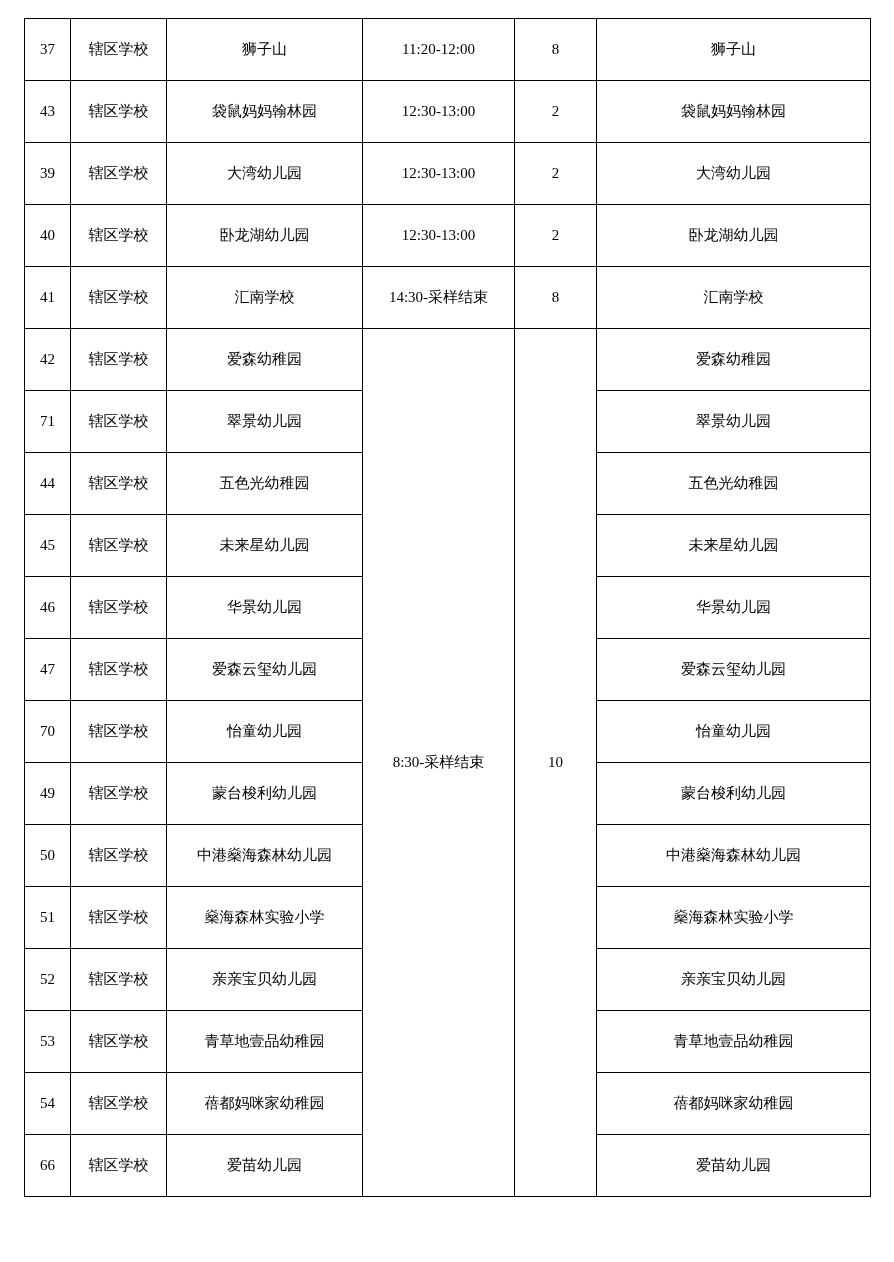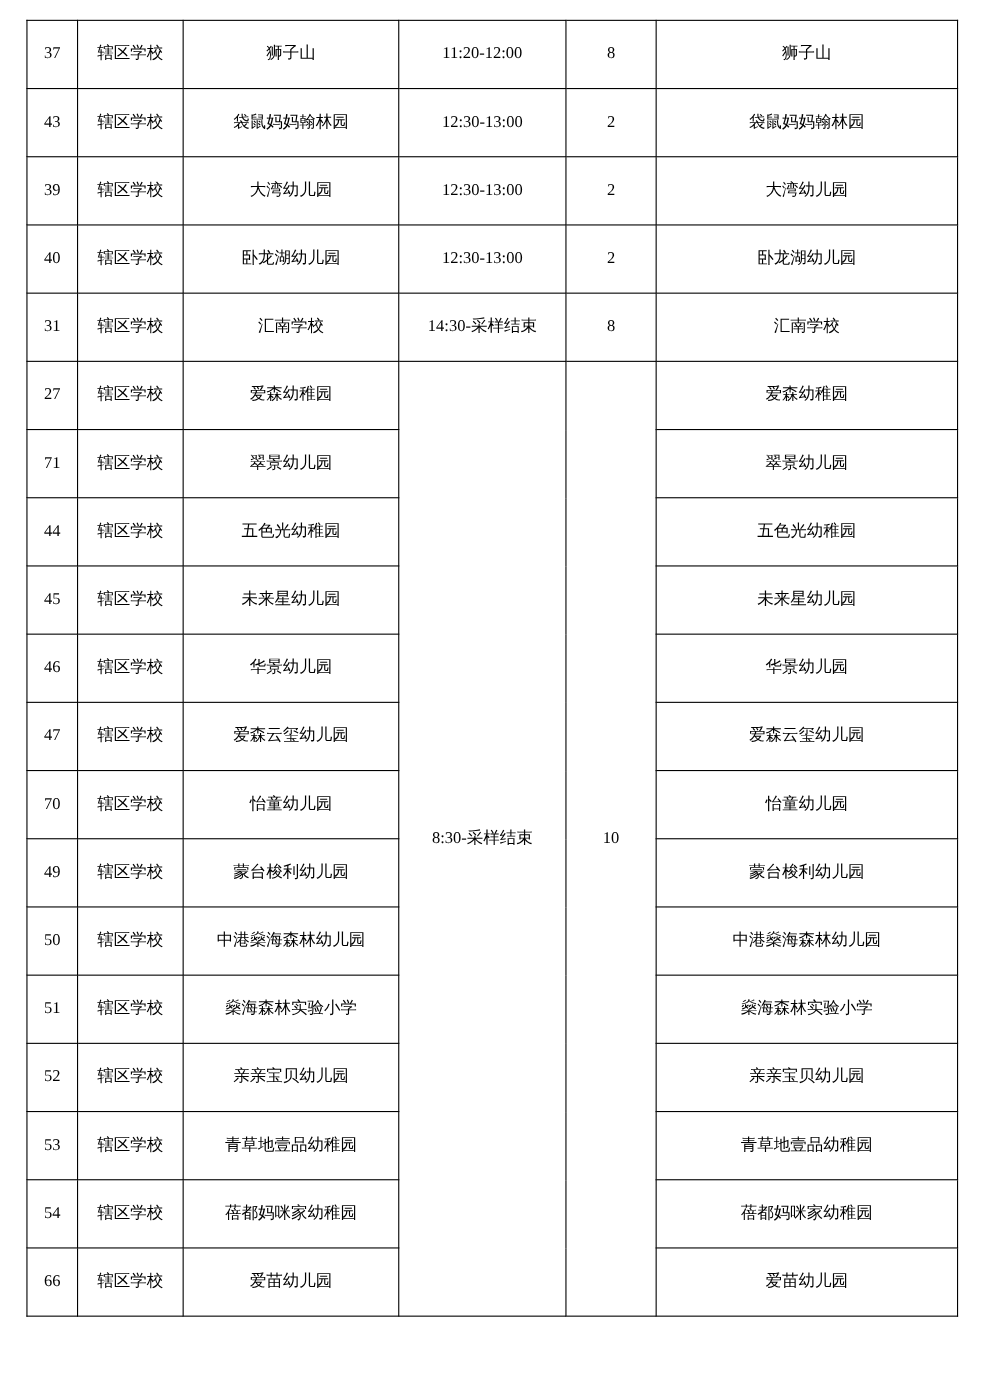--- a/index.html
+++ b/index.html
@@ -84,30 +84,30 @@
       <tr>
         <td class="c-index">40</td>
         <td class="c-area">辖区学校</td>
         <td class="c-name">卧龙湖幼儿园</td>
         <td class="c-time">12:30-13:00</td>
         <td class="c-count">2</td>
         <td class="c-site">卧龙湖幼儿园</td>
       </tr>
 
       <tr>
-        <td class="c-index">31</td>
+        <td class="c-index">41</td>
         <td class="c-area">辖区学校</td>
         <td class="c-name">汇南学校</td>
         <td class="c-time">14:30-采样结束</td>
         <td class="c-count">8</td>
         <td class="c-site">汇南学校</td>
       </tr>
 
       <tr>
-        <td class="c-index">27</td>
+        <td class="c-index">42</td>
         <td class="c-area">辖区学校</td>
         <td class="c-name">爱森幼稚园</td>
         <td class="c-time merged" rowspan="14">8:30-采样结束</td>
         <td class="c-count merged" rowspan="14">10</td>
         <td class="c-site">爱森幼稚园</td>
       </tr>
 
       <tr>
         <td class="c-index">71</td>
         <td class="c-area">辖区学校</td>

